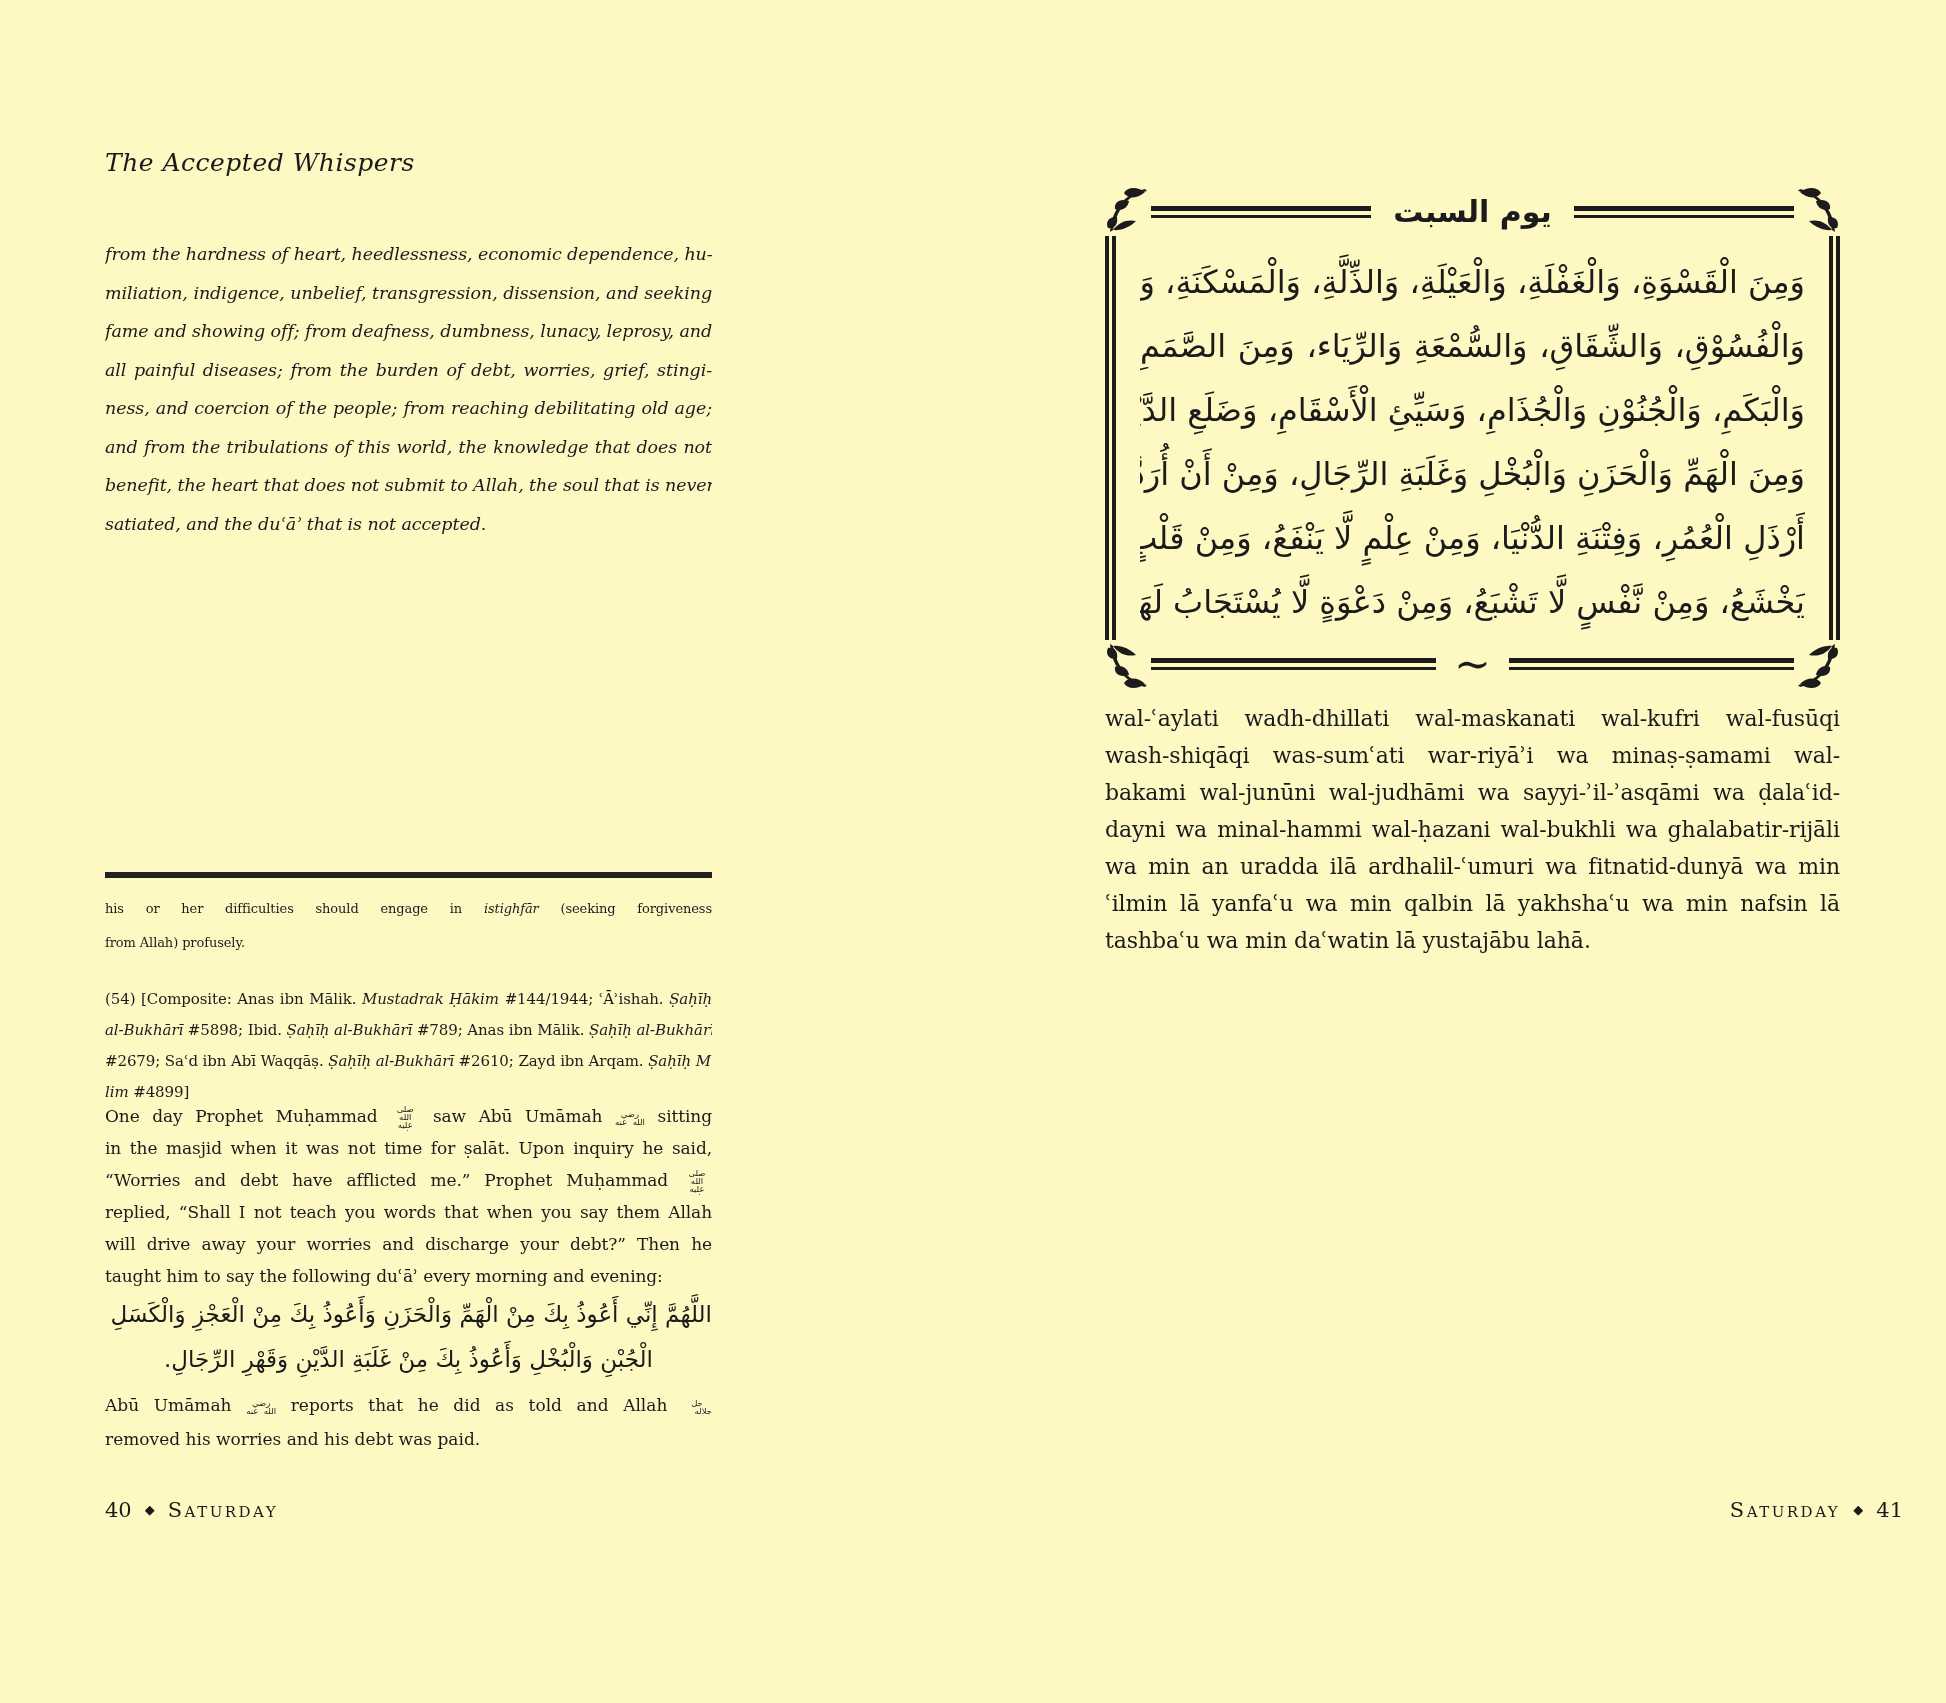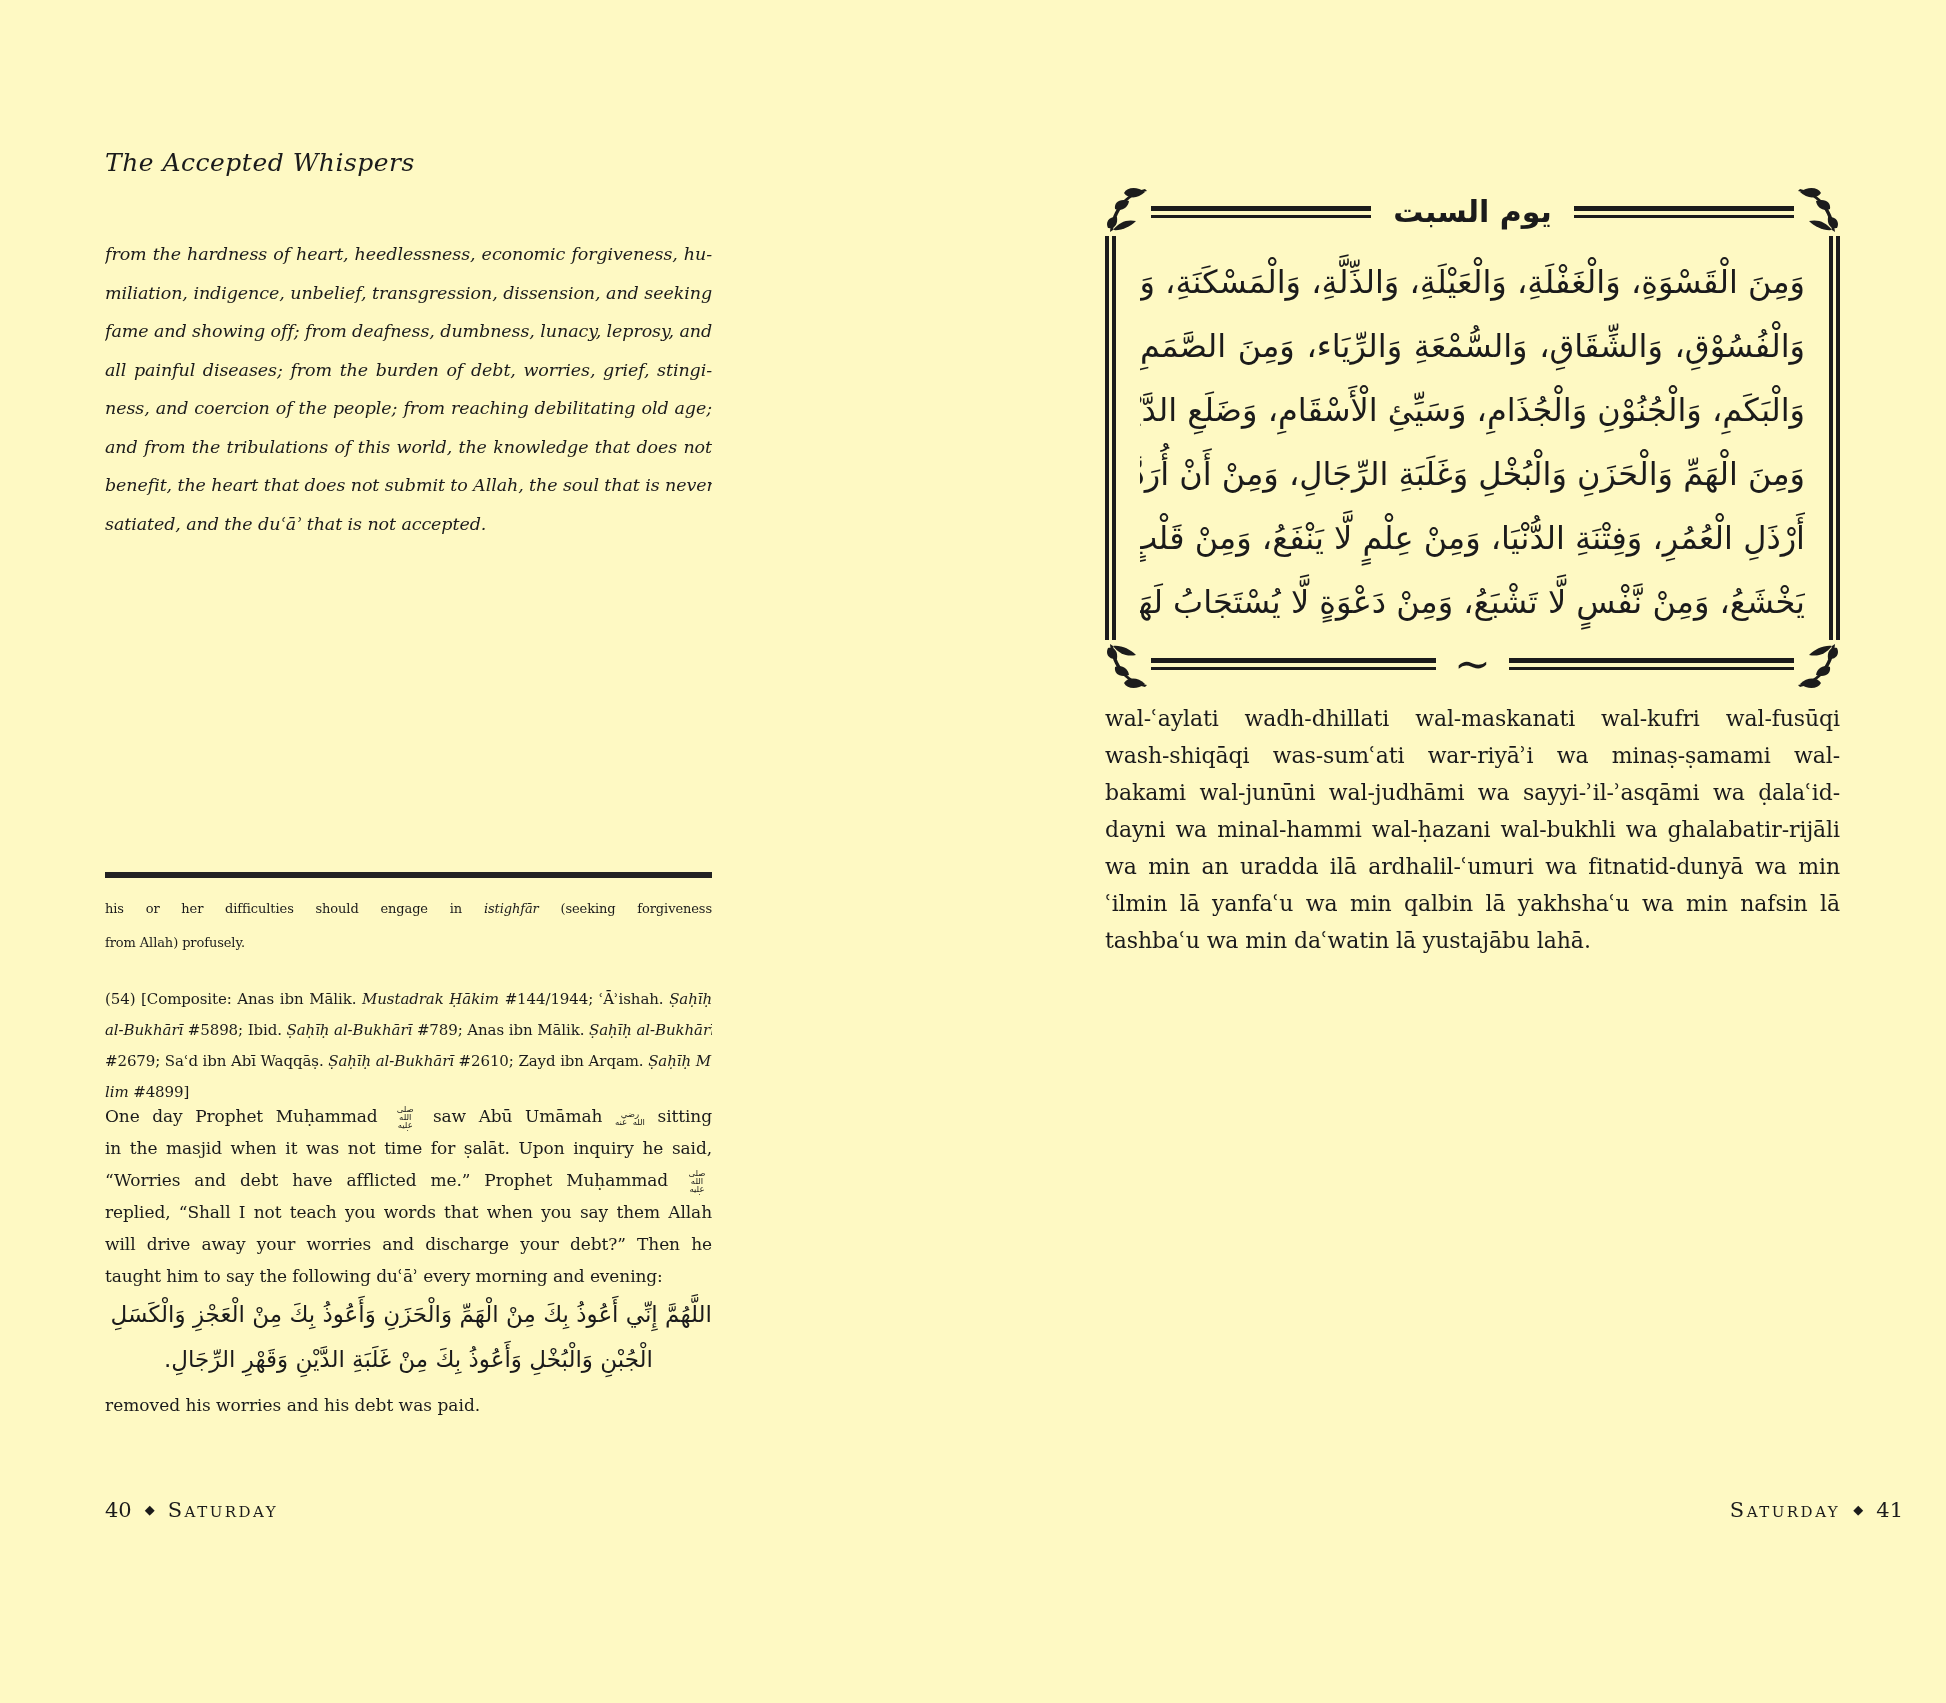--- a/index.html
+++ b/index.html
@@ -65,21 +65,21 @@
   </defs>
 </svg>
 
 <div class="spread">
 
   <div>
 
     <div class="abs running-head" style="left:105px;top:148px;">The Accepted Whispers</div>
 
     <div class="abs italic-para" style="left:105px;top:235px;">
-        <div class="jline">from the hardness of heart, heedlessness, economic forgiveness, hu-</div>
+        <div class="jline">from the hardness of heart, heedlessness, economic dependence, hu-</div>
         <div class="jline">miliation, indigence, unbelief, transgression, dissension, and seeking</div>
         <div class="jline">fame and showing off; from deafness, dumbness, lunacy, leprosy, and</div>
         <div class="jline">all painful diseases; from the burden of debt, worries, grief, stingi-</div>
         <div class="jline">ness, and coercion of the people; from reaching debilitating old age;</div>
         <div class="jline">and from the tribulations of this world, the knowledge that does not</div>
         <div class="jline">benefit, the heart that does not submit to Allah, the soul that is never</div>
         <div class="jline last">satiated, and the duʿāʾ that is not accepted.</div>
       </div>
 
     <div class="abs section-divider" style="left:105px;top:872px;"></div>
@@ -104,20 +104,21 @@
         <div class="jline">will drive away your worries and discharge your debt?” Then he</div>
         <div class="jline last">taught him to say the following duʿāʾ every morning and evening:</div>
       </div>
 
     <div class="abs arabic-dua rtl center-last" dir="rtl" style="left:105px;top:1292px;">
         <div class="jline">اللَّهُمَّ إِنِّي أَعُوذُ بِكَ مِنْ الْهَمِّ وَالْحَزَنِ وَأَعُوذُ بِكَ مِنْ الْعَجْزِ وَالْكَسَلِ وَأَعُوذُ بِكَ مِنْ</div>
         <div class="jline last">الْجُبْنِ وَالْبُخْلِ وَأَعُوذُ بِكَ مِنْ غَلَبَةِ الدَّيْنِ وَقَهْرِ الرِّجَالِ.</div>
       </div>
 
     <div class="abs closing-para" style="left:105px;top:1388px;">
+        <div class="jline">Abū Umāmah <span class="honorific" dir="rtl">رضي الله عنه</span> reports that he did as told and Allah <span class="honorific" dir="rtl">جل جلاله</span></div>
         <div class="jline last">removed his worries and his debt was paid.</div>
       </div>
 
     <div class="abs footer" style="left:105px;top:1498px;">
       <span class="pagenum">40</span><span class="diamond">◆</span><span class="weekday">Saturday</span>
     </div>
   </div>
 
   <div>
 

